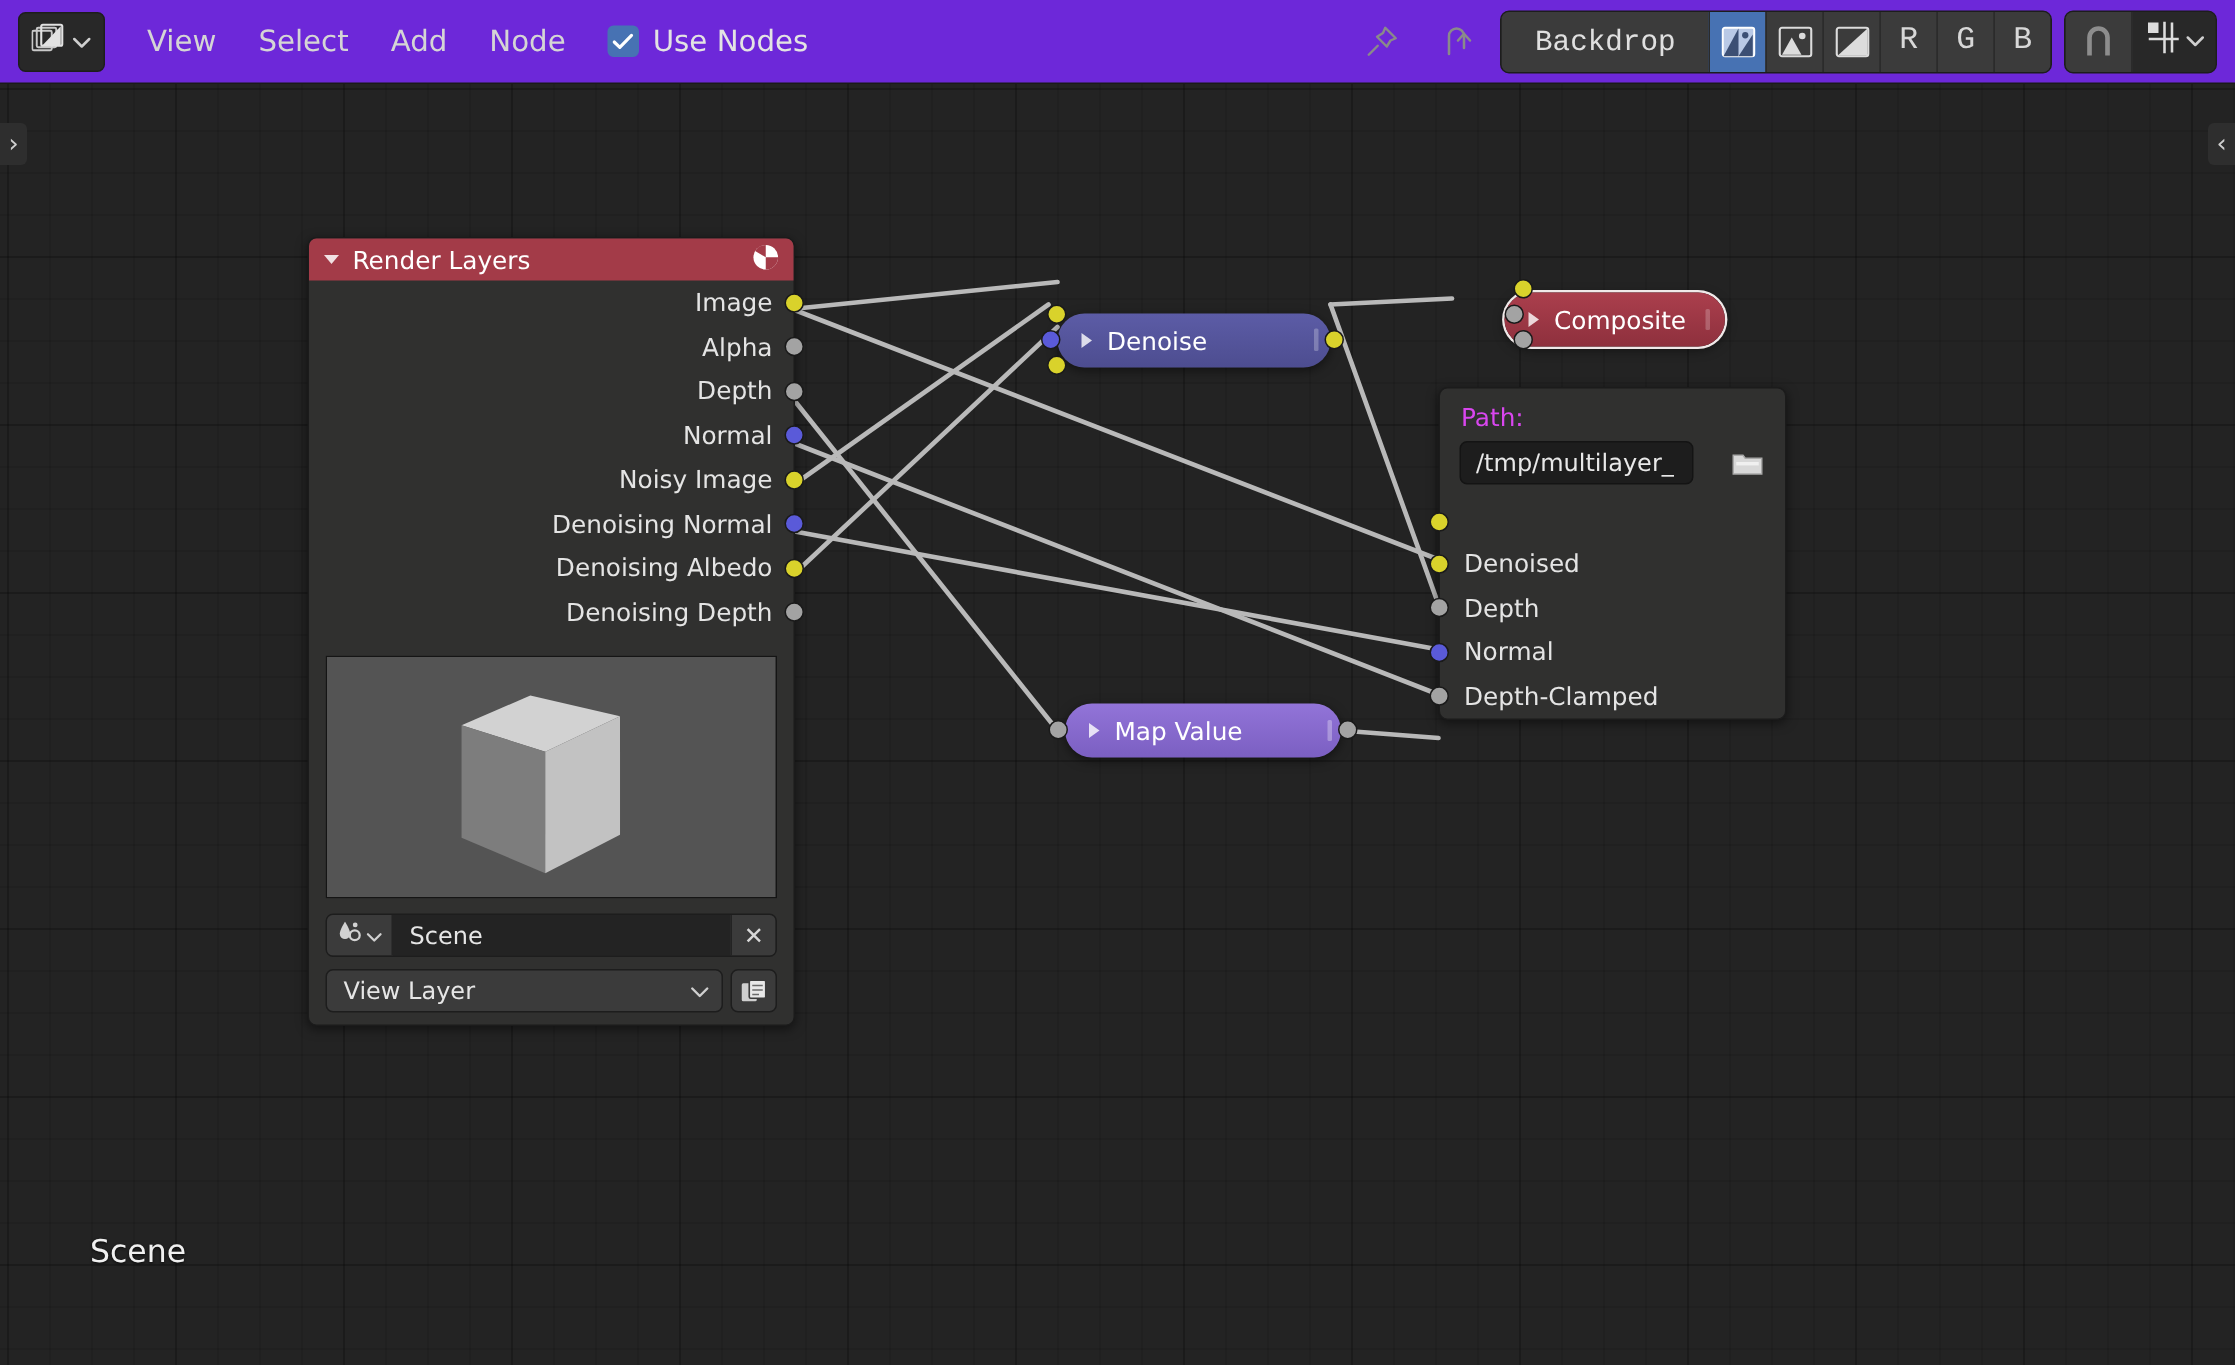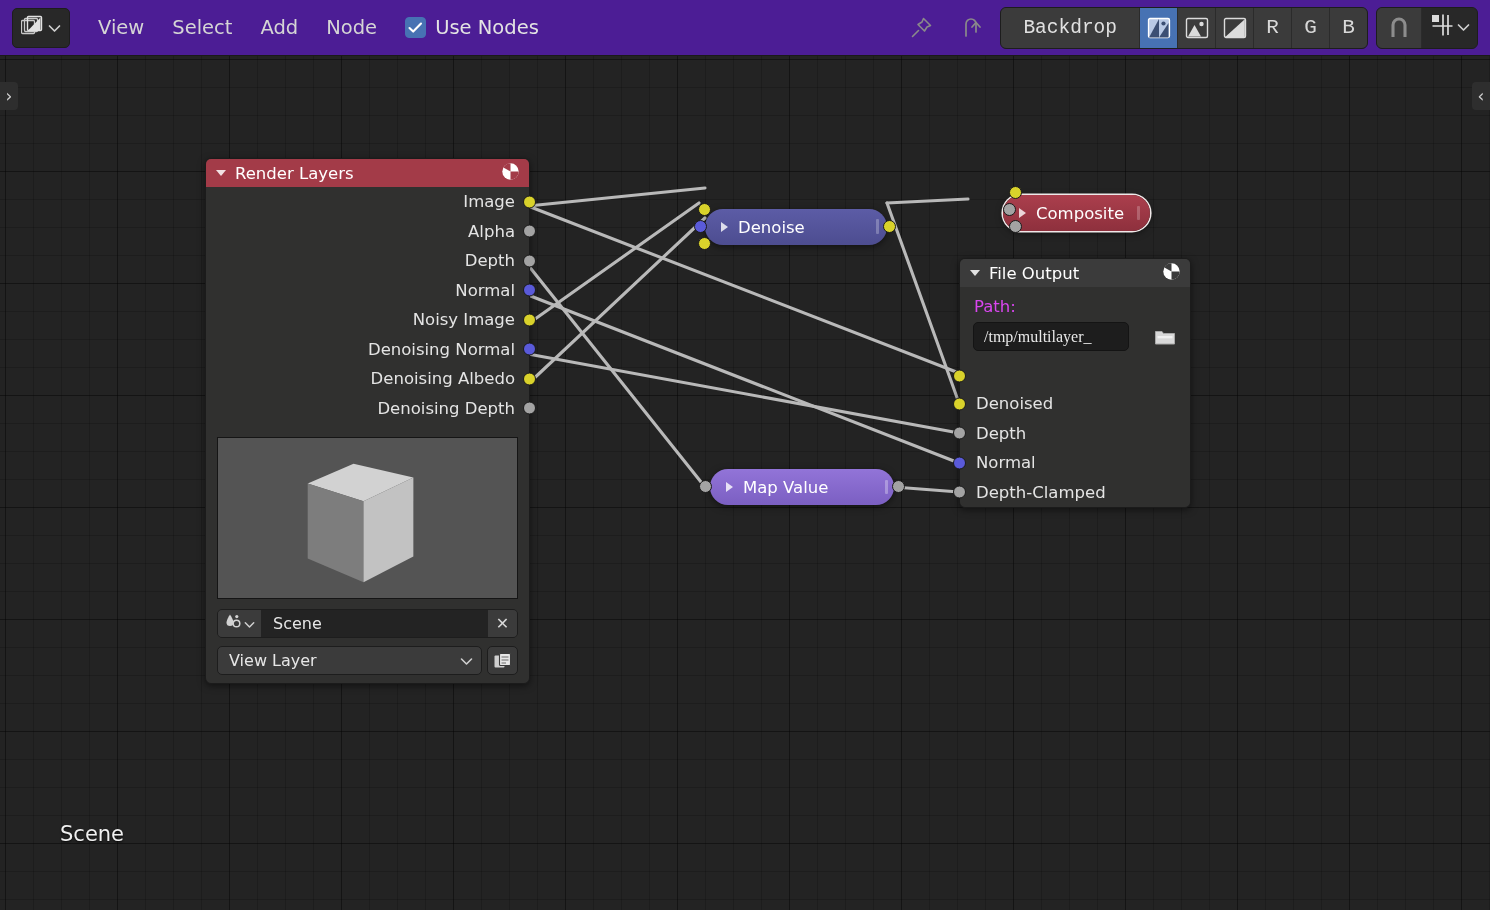--- a/index.html
+++ b/index.html
@@ -17,21 +17,21 @@
     width: 1490px;
     height: 910px;
     overflow: hidden;
   }
 
   
   #header {
     position: absolute;
     left: 0; top: 0;
     width: 1490px; height: 56px;
-    background: #4c1d95;
+    background: #6d28d9;
     border-bottom: 1px solid #1a1a1a;
     display: flex;
     align-items: center;
     padding: 16px 12px;
     z-index: 50;
   }
   .hdr-left { display: flex; align-items: center; gap: 0; }
   .hdr-right { margin-left: auto; display: flex; align-items: center; gap: 8px; font-family: Liberation Mono, monospace; }
 
   .editor-type-btn {
@@ -317,21 +317,21 @@
     background: #3b3b3b;
     border: 1px solid #1d1d1d;
     cursor: pointer;
   }
 
   .path-label {
     padding: 10px 0 2px 14px;
     color: #d946ef;
     font-size: 16.5px;
   }
-  .path-row { display: flex; align-items: center; padding: 4px 11px 12px 13px; gap: 22px; font-family: Liberation Serif, serif; }
+  .path-row { display: flex; align-items: center; padding: 4px 11px 12px 13px; gap: 22px; }
   .path-field {
     flex: 1;
     height: 29px;
     background: #1d1d1d;
     border: 1px solid #141414;
     border-radius: 5px;
     color: #e8e8e8;
     font-size: 16px;
     display: flex; align-items: center;
     padding-left: 10px;
@@ -632,31 +632,20 @@
         <span>Map Value</span>
 
         <span class="pill-sock s-grey" style="left:-11px; top:11px;"></span>
         <span class="pill-sock s-grey" style="right:-11px; top:11px;"></span>
         <span style="position:absolute; right:6px; top:11px; width:3px; height:14px; background:rgba(255,255,255,0.3); border-radius:1px;"></span>
       </div>
     </div>
 
     <div class="node" style="left:959px; top:202px; width:232px;">
       <div class="node-body">
-        <div class="node-header grey">
-          <span class="collapse-tri"></span>
-          <span class="node-title">File Output</span>
-          <span class="hdr-icon">
-            <svg width="19" height="19" viewBox="0 0 19 19">
-              <circle cx="9.5" cy="9.5" r="8.2" fill="#ffffff"></circle>
-              <path d="M9.5 9.5 L9.5 1.3 A8.2 8.2 0 0 0 2.4 5.4 Z" fill="#3b3b3b"></path>
-              <path d="M9.5 9.5 L17.7 9.5 A8.2 8.2 0 0 1 9.5 17.7 Z" fill="#3b3b3b"></path>
-            </svg>
-          </span>
-        </div>
 
         <div class="node-content">
           <div class="path-label">Path:</div>
           <div class="path-row">
             <div class="path-field">/tmp/multilayer_</div>
             <div class="path-browse">
               <svg width="22" height="20" viewBox="0 0 22 20">
                 <path d="M1.5 4.5 L8 4.5 L9.5 6.5 L20.5 6.5 L20.5 17 L1.5 17 Z" fill="#d8d8d8" stroke="#a8a8a8" stroke-width="1"></path>
                 <rect x="3.5" y="9" width="15" height="2.3" fill="#f0f0f0"></rect>
               </svg>

